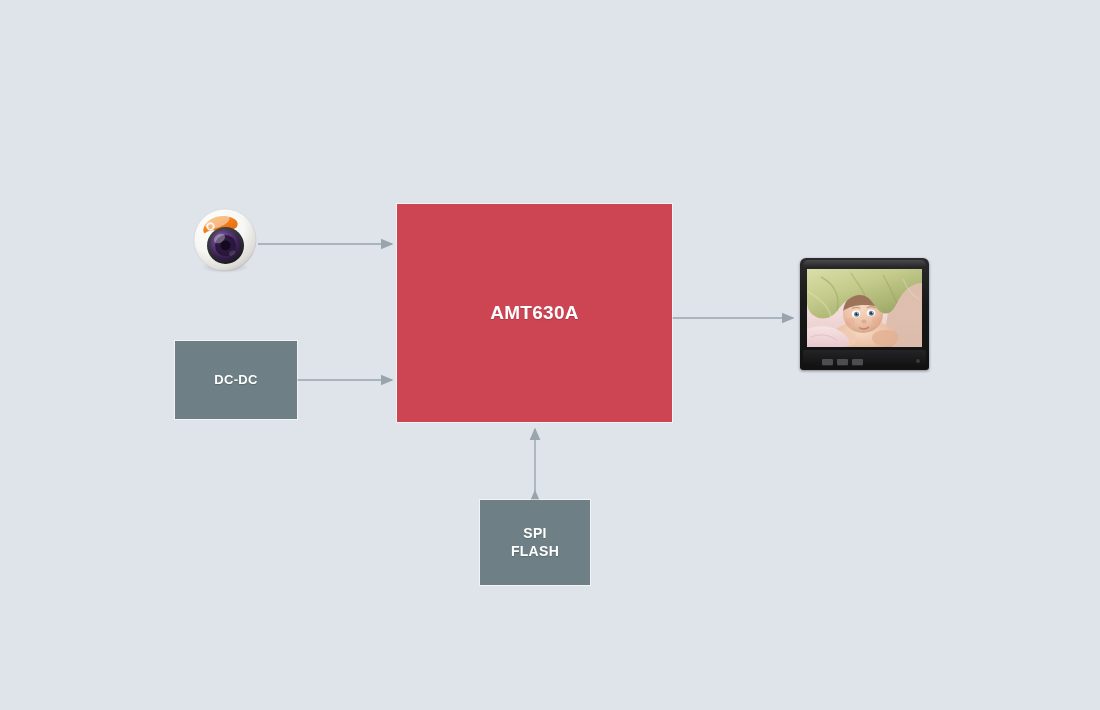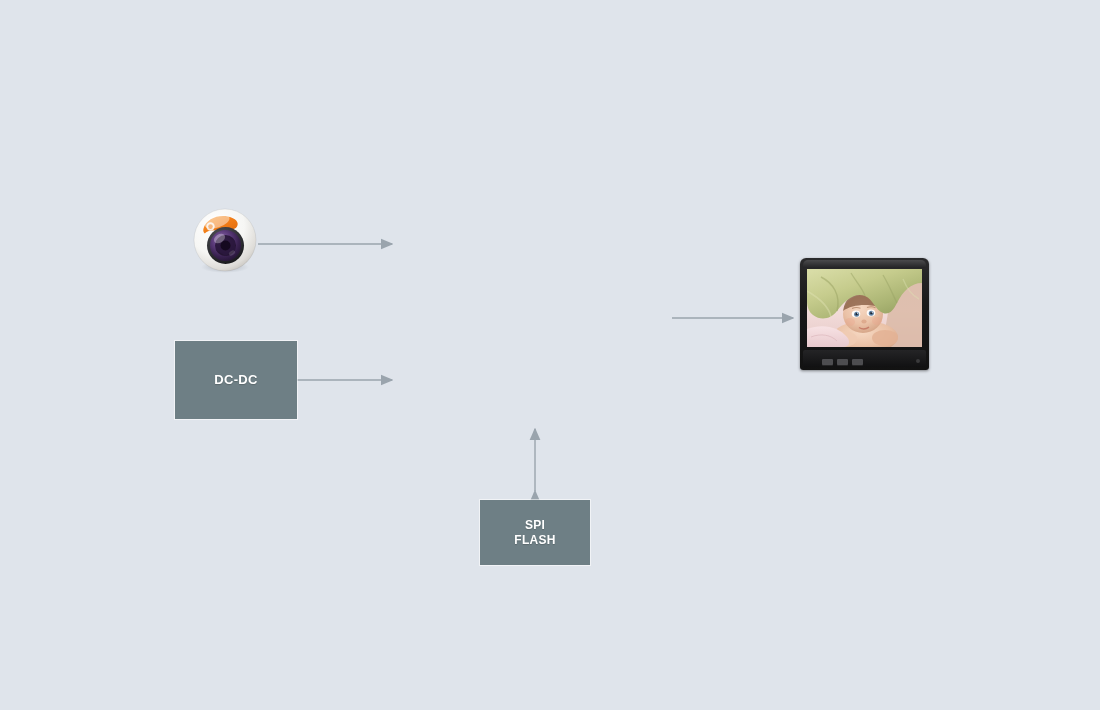--- a/index.html
+++ b/index.html
@@ -40,23 +40,23 @@
 
   
   #dcdc {
     left: 175px; top: 341px;
     width: 122px; height: 78px;
     background: #6e7f85;
     font-size: 13px;
   }
   #spiflash {
     left: 480px; top: 500px;
-    width: 110px; height: 65px;
+    width: 110px; height: 85px;
     background: #6e7f85;
-    font-size: 12px;
+    font-size: 14px;
   }
 
   
   .conn { position: absolute; }
   .conn svg { display: block; overflow: visible; }
 
   
   #camera {
     position: absolute;
     left: 191px; top: 207px;
@@ -148,20 +148,23 @@
           <path d="M0,0.6 L9,4.5 L0,8.4 z" fill="#9aa4ad"></path>
         </marker>
         <marker id="ahV2" markerWidth="9" markerHeight="9" refX="8" refY="4.5" orient="auto">
           <path d="M0,0.6 L9,4.5 L0,8.4 z" fill="#9aa4ad"></path>
         </marker>
       </defs>
       <line x1="12" y1="71" x2="12" y2="9" stroke="#9aa4ad" stroke-width="1.4" marker-end="url(#ahV1)" marker-start="url(#ahV2)"></line>
     </svg>
   </div>
 
+  <div class="block" id="soc">
+    <span class="label">AMT630A</span>
+  </div>
 
   <div class="block" id="dcdc">
     <span class="label">DC-DC</span>
   </div>
 
   <div class="block" id="spiflash">
     <span class="label">
       <span>SPI</span><br>
       <span>FLASH</span>
     </span>

